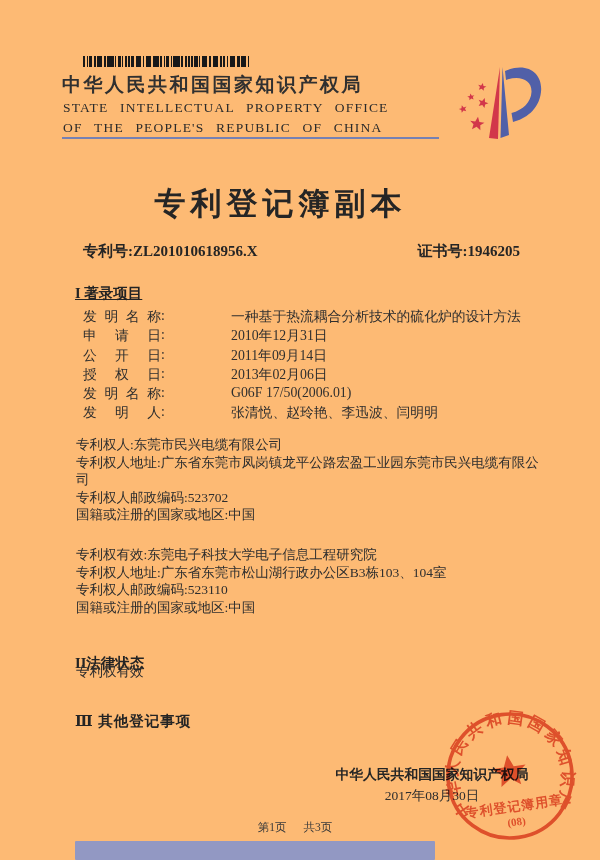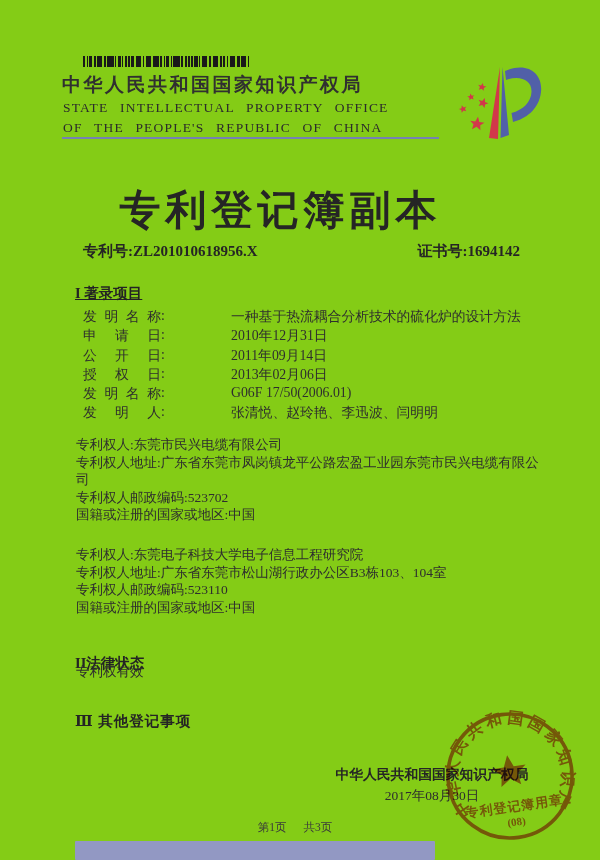--- a/index.html
+++ b/index.html
@@ -4,21 +4,21 @@
 <style>
   html,body{margin:0;padding:0;}
   body{
     width:600px;height:860px;
     background:#e8e8e6;
     font-family:"Liberation Serif","DejaVu Serif",serif;
     -webkit-font-smoothing:antialiased;
   }
   .page{
     position:relative;width:600px;height:860px;overflow:hidden;
-    background:#84cc16;color:#2e2e2e;
+    background:#fdba74;color:#2e2e2e;
   }
   
   .barcode{
     position:absolute;left:83px;top:56px;width:167px;height:11px;
     background:
       repeating-linear-gradient(90deg,#191919 0 1.5px,transparent 1.5px 3.5px),
       repeating-linear-gradient(90deg,#191919 0 1px,transparent 1px 6px),
       repeating-linear-gradient(90deg,transparent 0 7px,#191919 7px 9.5px);
   }
   
@@ -36,21 +36,21 @@
   .hdr-en2{top:120px;}
   .hdr-rule{
     position:absolute;left:62px;top:137px;width:377px;height:2.4px;
     background:#7681b3;
   }
   
   .logo{position:absolute;left:450px;top:55px;width:115px;height:95px;}
   
   .doc-title{
     position:absolute;left:0;top:183px;width:556px;text-align:center;
-    font-size:41px;font-weight:700;letter-spacing:5px;padding-left:5px;
+    font-size:31px;font-weight:700;letter-spacing:5px;padding-left:5px;
     color:#252525;box-sizing:border-box;
   }
   
   .num-row{
     position:absolute;left:83px;top:242px;width:437px;
     display:flex;justify-content:space-between;
     font-size:15px;font-weight:600;color:#252525;
   }
   
   .sec-head{
@@ -135,21 +135,21 @@
       <use href="#lstar" transform="translate(33,48) scale(0.52) rotate(20)"></use>
       <use href="#lstar" transform="translate(13,54) scale(0.40) rotate(-18)"></use>
       <use href="#lstar" transform="translate(27,69) scale(0.72) rotate(8)"></use>
     </g>
   </svg>
 
   <div class="doc-title">专利登记簿副本</div>
 
   <div class="num-row">
     <span><span>专利号:</span><span>ZL201010618956.X</span></span>
-    <span><span>证书号:</span><span>1694142</span></span>
+    <span><span>证书号:</span><span>1946205</span></span>
   </div>
 
   <div class="sec-head sec1-head">I 著录项目</div>
 
   <div class="fields">
     <div class="frow">
       <span class="flabel">发明名称</span><span class="fcolon">:</span>
       <span class="fvalue">一种基于热流耦合分析技术的硫化炉的设计方法</span>
     </div>
     <div class="frow">
@@ -175,21 +175,21 @@
   </div>
 
   <div class="pblock pblock1">
     <div>专利权人:东莞市民兴电缆有限公司</div>
     <div>专利权人地址:广东省东莞市凤岗镇龙平公路宏盈工业园东莞市民兴电缆有限公司</div>
     <div>专利权人邮政编码:523702</div>
     <div>国籍或注册的国家或地区:中国</div>
   </div>
 
   <div class="pblock pblock2">
-    <div>专利权人:东莞电子科技大学电子信息工程研究院</div>
+    <div>专利权有效:东莞电子科技大学电子信息工程研究院</div>
     <div>专利权人地址:广东省东莞市松山湖行政办公区B3栋103、104室</div>
     <div>专利权人邮政编码:523110</div>
     <div>国籍或注册的国家或地区:中国</div>
   </div>
 
   <div class="sec-head sec2-head">II法律状态</div>
   <div class="sec2-status">专利权有效</div>
 
   <div class="sec-head sec3-head">Ⅲ 其他登记事项</div>
 

